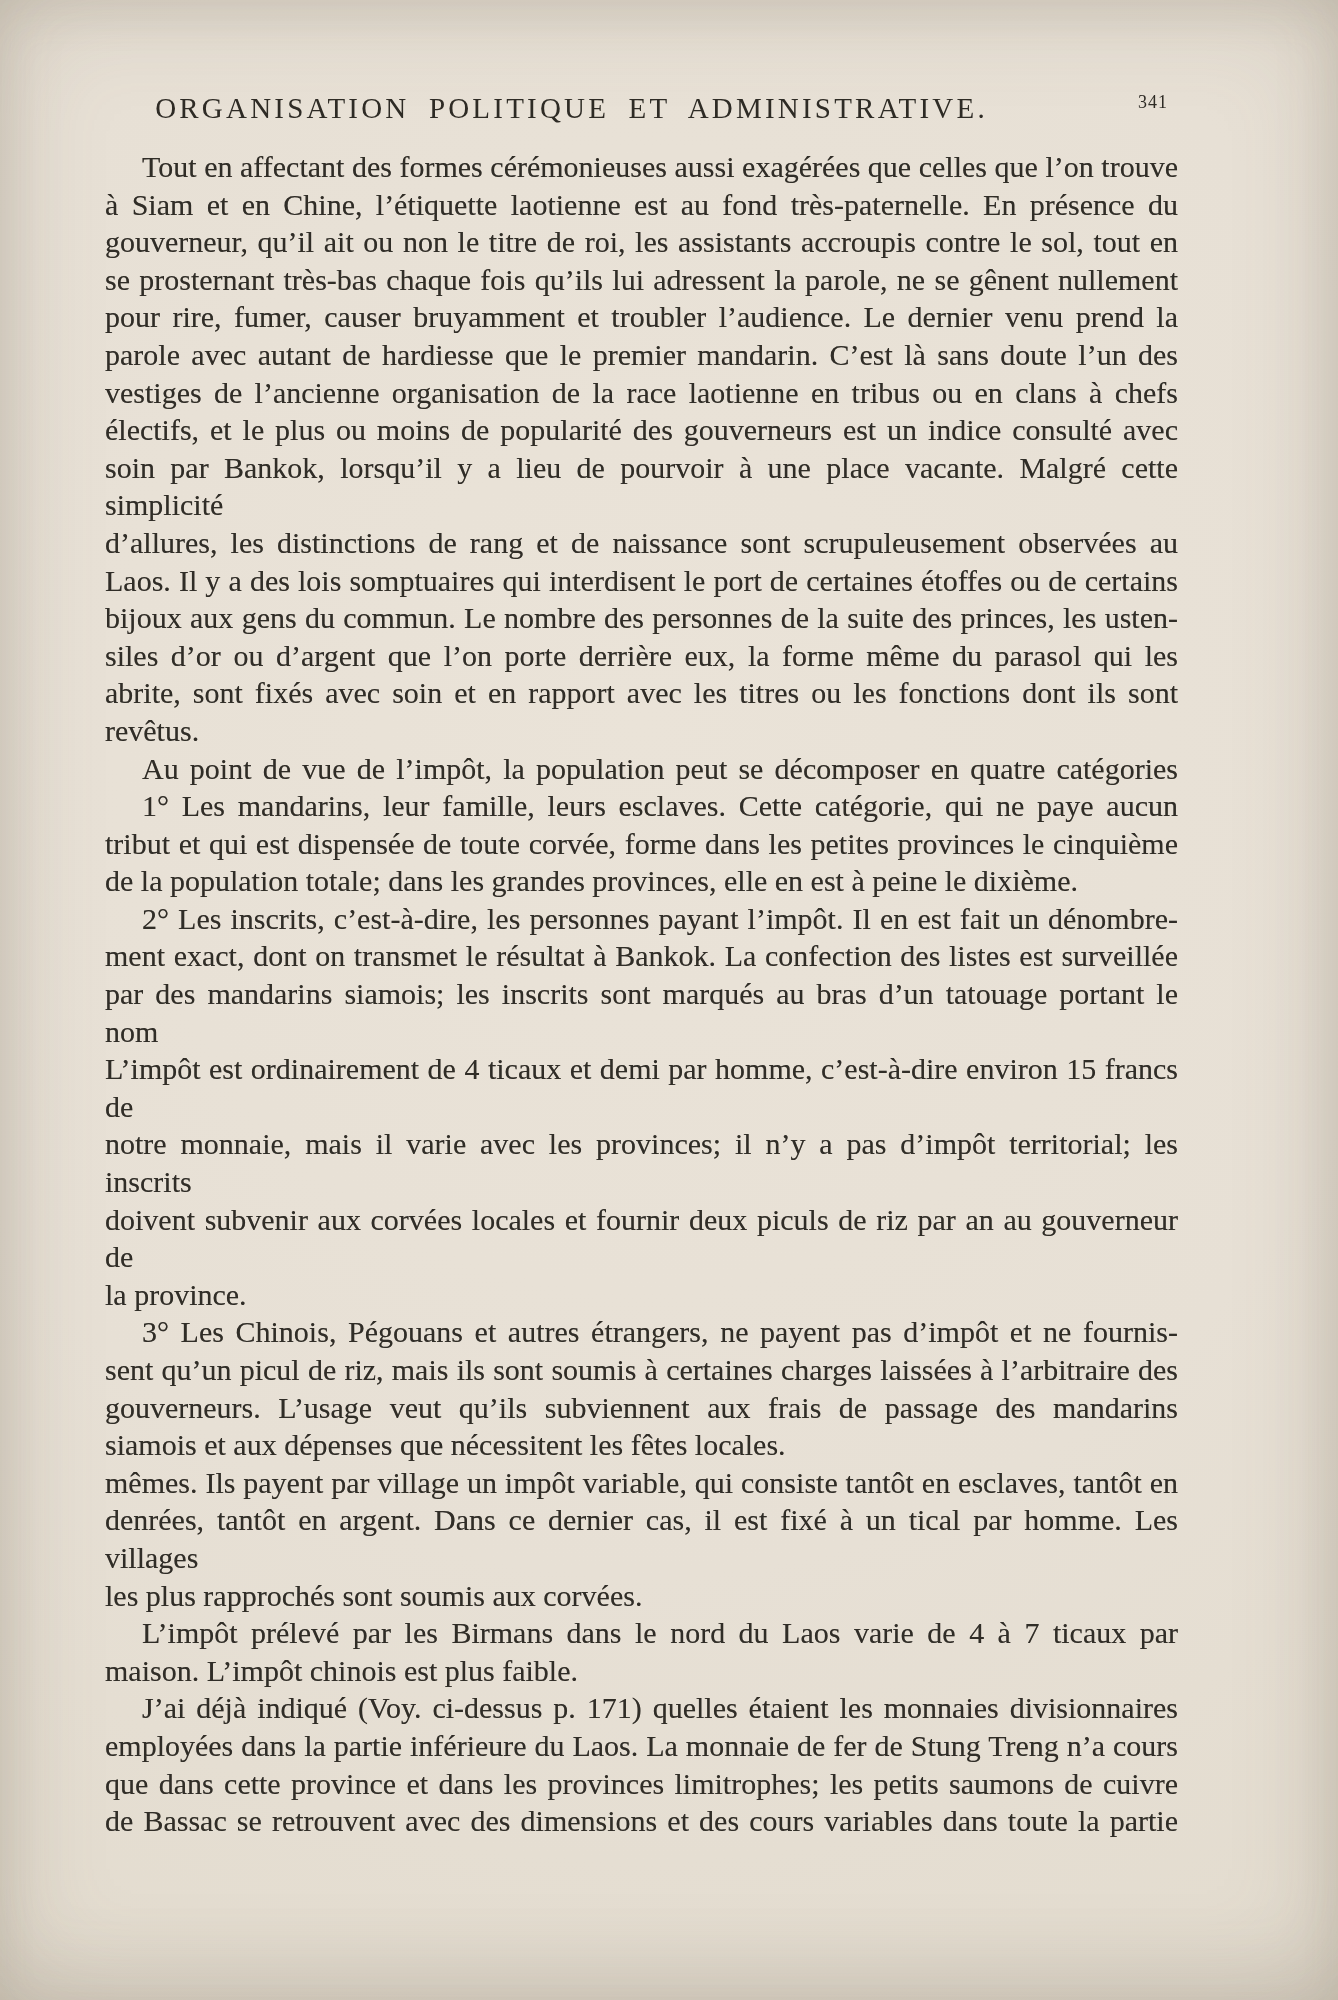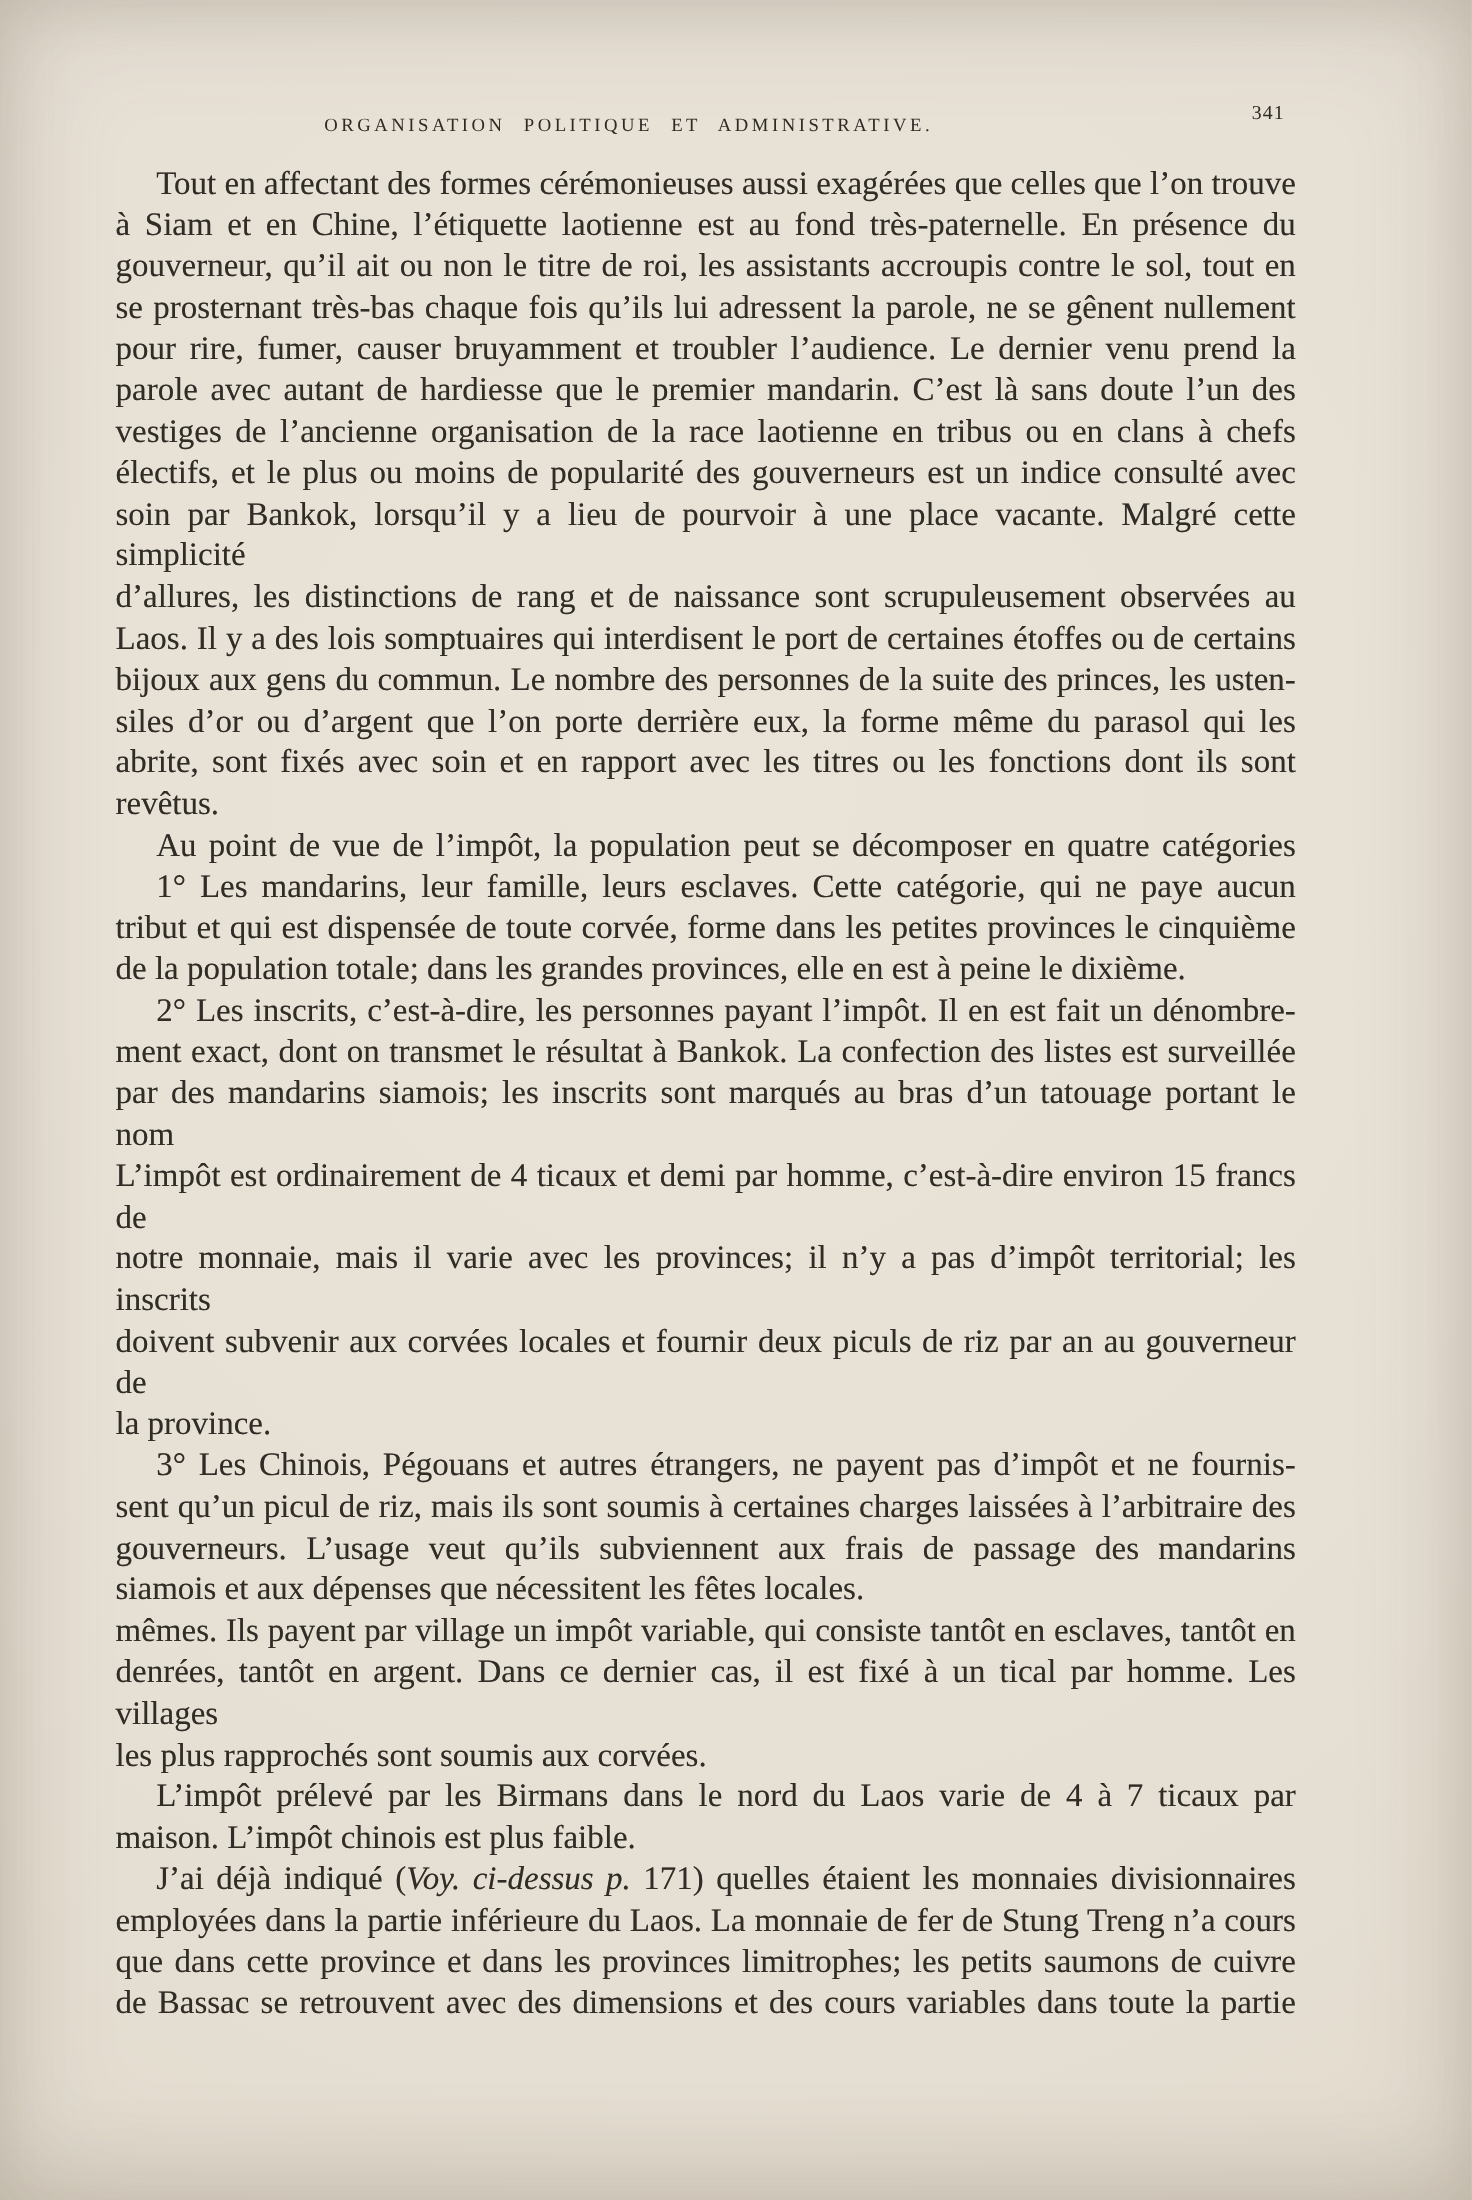--- a/index.html
+++ b/index.html
@@ -29,23 +29,23 @@
     position: absolute;
     left: 95px;
     top: 92px;
     width: 1073px;
     height: 34px;
   }
   .running-title {
     position: absolute;
     left: 0;
     right: 120px;
-    top: 12px;
+    top: 0;
     text-align: center;
-    font-size: 17px;
+    font-size: 29px;
     letter-spacing: 3.2px;
     word-spacing: 9px;
     white-space: nowrap;
     color: #2e2b25;
   }
   .folio {
     position: absolute;
     right: 0;
     top: 0;
     font-size: 18px;
@@ -68,21 +68,20 @@
     text-align-last: justify;
     white-space: normal;
   }
   .line.first {
     text-indent: 37px;
   }
   .line.end {
     text-align-last: left;
   }
   .it {
-    font-style: italic;
   }
 </style>
 </head>
 <body>
 
 <div class="page">
 
   <div class="header">
     <div class="running-title">ORGANISATION POLITIQUE ET ADMINISTRATIVE.</div>
     <div class="folio">341</div>

